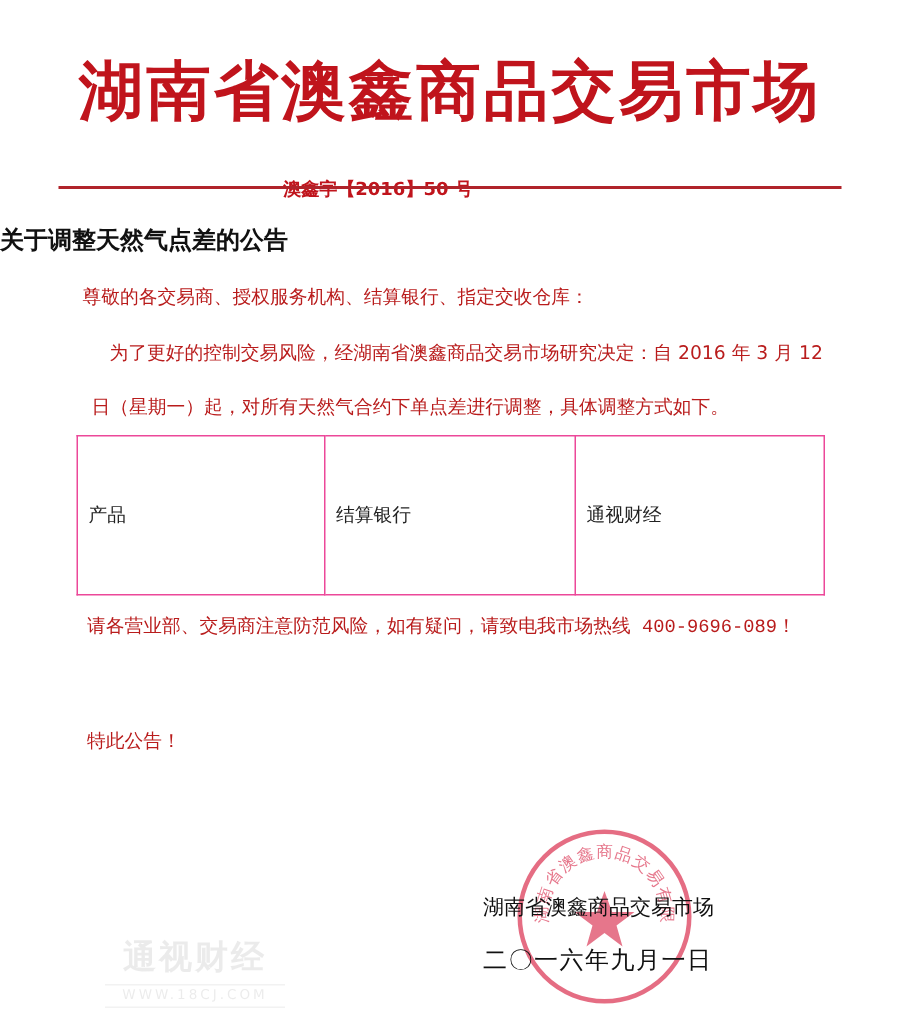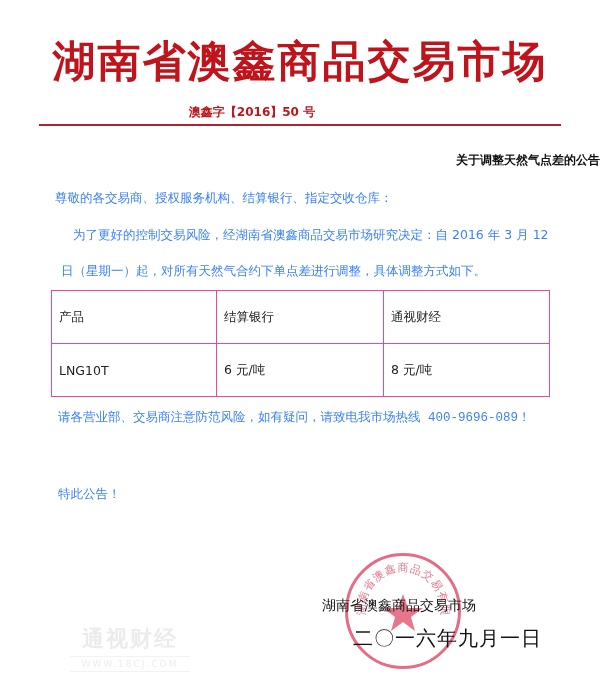--- a/index.html
+++ b/index.html
@@ -5,33 +5,33 @@
   * { margin: 0; padding: 0; box-sizing: border-box; }
   html, body { width: 600px; height: 687px; background: #ffffff; overflow: hidden; }
   body { position: relative; font-family: "DejaVu Sans", "Liberation Sans", sans-serif; color: #1a1a1a; }
 
   .org-title {
     position: absolute; left: 0; top: 36px; width: 600px; text-align: center;
     font-size: 43px; letter-spacing: 2px; color: #c0141c; font-weight: bold;
     font-family: "DejaVu Sans", sans-serif; line-height: 50px;
   }
   .doc-number {
-    position: absolute; left: 0; top: 105px; width: 504px; text-align: center;
+    position: absolute; left: 0; top: 119px; width: 504px; text-align: center;
     font-size: 12px; color: #c0141c; font-weight: bold; line-height: 14px;
   }
   .red-rule {
     position: absolute; left: 39px; top: 124px; width: 522px; height: 2px;
     background: #b0232a;
   }
   .notice-title {
-    position: absolute; left: 0; top: 150px; width: 600px; text-align: right;
-    font-size: 12px; font-weight: bold; color: #111; line-height: 20px;
+    position: absolute; left: 0; top: 150px; width: 600px; text-align: left;
+    font-size: 16px; font-weight: bold; color: #111; line-height: 20px;
   }
   .text-line {
-    position: absolute; font-size: 12.5px; line-height: 16px; color: #3b82f6; white-space: nowrap;
+    position: absolute; font-size: 12.5px; line-height: 16px; color: #b91c1c; white-space: nowrap;
   }
   .salutation { left: 55px; top: 190px; }
   .body-line1 { left: 73px; top: 227px; }
   .body-line2 { left: 61px; top: 263px; }
 
   .spread-table {
     position: absolute; left: 51px; top: 290px; width: 498px; height: 107px;
     border-collapse: collapse; table-layout: fixed;
   }
   .spread-table td {
@@ -44,21 +44,21 @@
 
   .reminder { left: 58px; top: 410px; font-family: Liberation Mono, monospace; }
   .closing { left: 58px; top: 486px; font-weight: normal; }
 
   .stamp {
     position: absolute; left: 345px; top: 553px; width: 116px; height: 116px;
     border: 3px solid rgba(220, 60, 90, 0.75); border-radius: 50%;
   }
   .stamp svg { position: absolute; left: 0; top: 0; }
   .signer { left: 322px; top: 597px; font-size: 14px; color: #111; }
-  .sign-date { left: 353px; top: 632px; font-size: 20px; color: #111; letter-spacing: 1px; font-family: Liberation Mono, monospace; }
+  .sign-date { left: 322px; top: 632px; font-size: 16px; color: #111; letter-spacing: 1px; }
 
   .watermark {
     position: absolute; left: 70px; top: 625px; width: 120px; height: 55px;
     opacity: 0.12; color: #666; text-align: center;
   }
   .watermark .wm-main { font-size: 22px; font-weight: bold; line-height: 28px; letter-spacing: 2px; }
   .watermark .wm-url { font-size: 9px; line-height: 14px; letter-spacing: 2px; border-top: 1px solid #999; border-bottom: 1px solid #999; margin-top: 3px; }
 </style>
 </head>
 <body>
@@ -77,25 +77,20 @@
       <col class="c1">
       <col class="c2">
       <col class="c3">
     </colgroup>
   <tbody>
       <tr>
     <td>产品</td>
     <td>结算银行</td>
     <td>通视财经</td>
   </tr>
-  <tr>
-    <td>LNG10T</td>
-    <td>6 元/吨</td>
-    <td>8 元/吨</td>
-  </tr>
 </tbody>
   </table>
 
 <div class="text-line reminder">请各营业部、交易商注意防范风险，如有疑问，请致电我市场热线 400-9696-089！</div>
 <div class="text-line closing">特此公告！</div>
 
 <div class="watermark">
   <div class="wm-main">通视财经</div>
   <div class="wm-url">WWW.18CJ.COM</div>
 </div>

